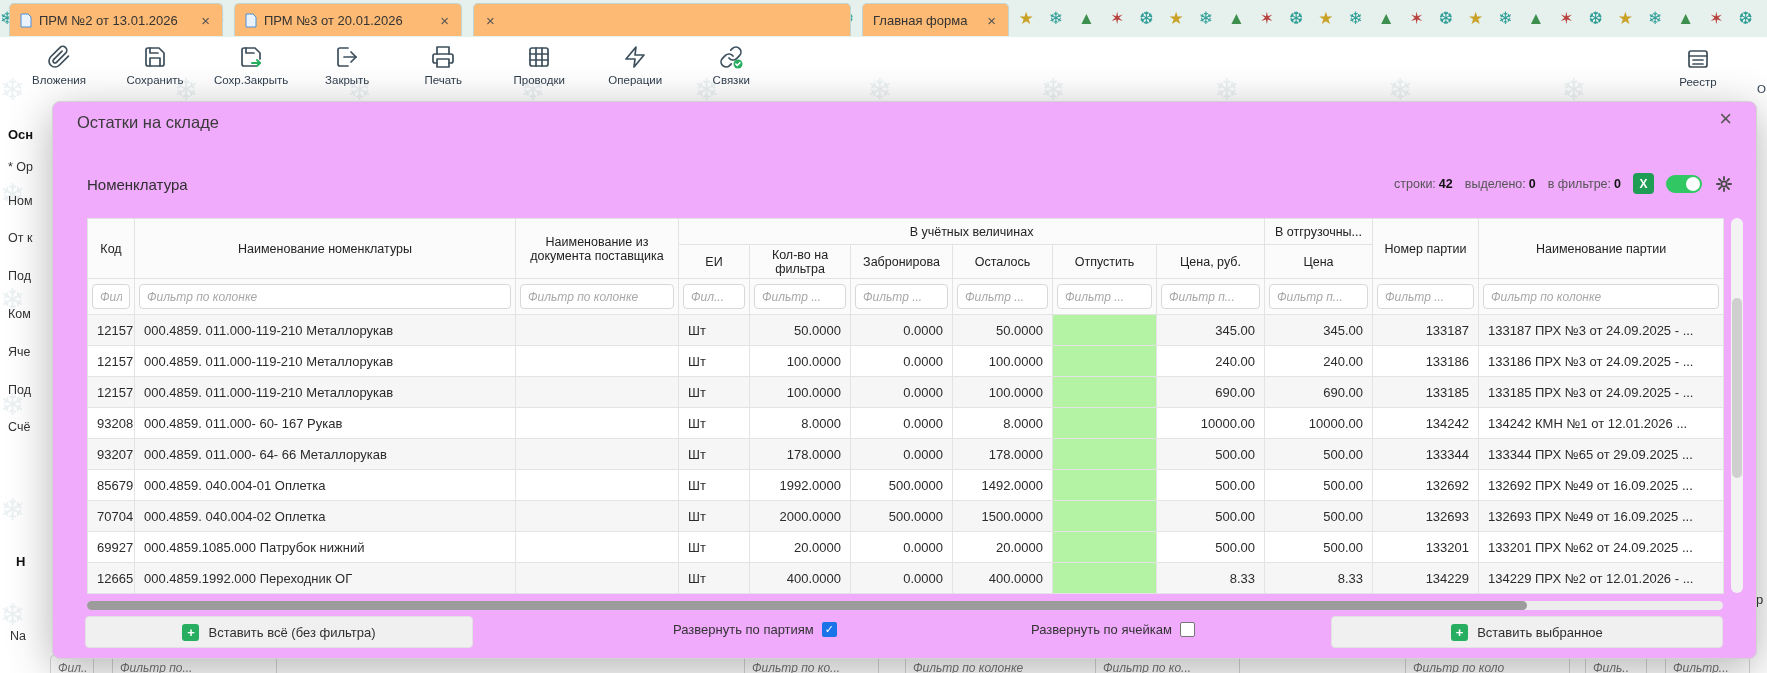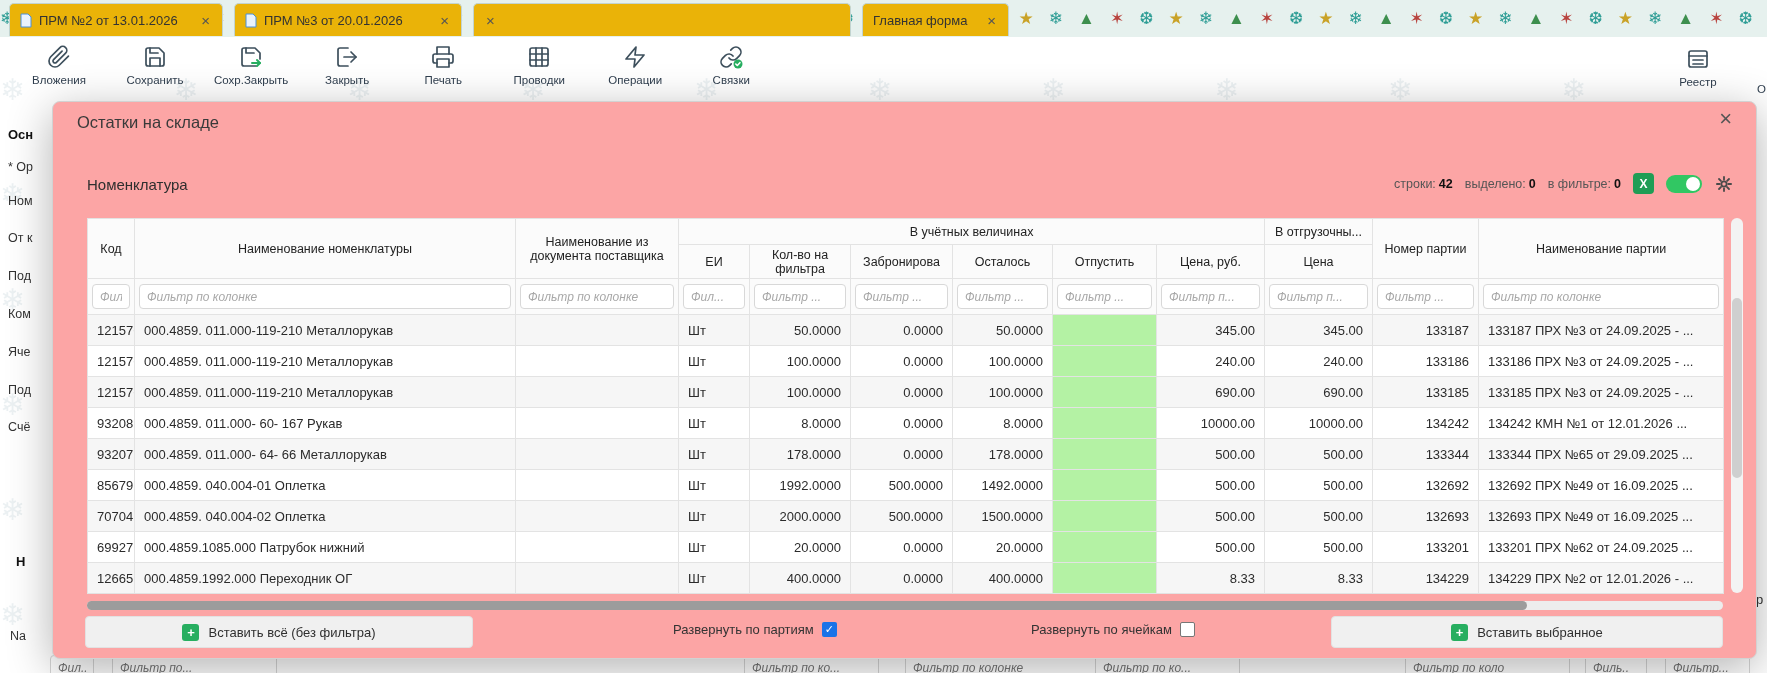--- a/index.html
+++ b/index.html
@@ -4,21 +4,21 @@
 <style>
   html,body{margin:0;padding:0;background:#fff;}
   .screen{position:relative;width:1767px;height:673px;overflow:hidden;
           font-family:"Liberation Sans",sans-serif;color:#2b2b2b;background:#fff;}
 
   
   .tabbar{position:absolute;left:0;top:0;width:100%;height:37px;background:#e6f1ee;overflow:hidden;}
   .festive{position:absolute;left:0;top:0;width:200%;height:37px;line-height:37px;
            font-size:17px;white-space:nowrap;user-select:none;}
   .festive span{margin-right:15px;}
-  .tab{position:absolute;top:3px;height:33px;background:#eab308;border:1px solid #c2d4d0;border-bottom:none;
+  .tab{position:absolute;top:3px;height:33px;background:#fdba74;border:1px solid #c2d4d0;border-bottom:none;
        border-radius:5px 5px 0 0;display:flex;align-items:center;gap:7px;padding:0 10px;box-sizing:border-box;
        font-size:13px;color:#333;}
   .tab .tab-label{flex:1;white-space:nowrap;overflow:hidden;}
   .tab .tab-close{color:#555;font-size:15px;cursor:pointer;padding:0 2px;}
   .doc-icon{display:inline-flex;}
 
   
   .toolbar{position:absolute;left:0;top:37px;width:100%;height:62px;display:flex;align-items:flex-start;
            padding:6px 0 0 16px;box-sizing:border-box;gap:10px;z-index:2;}
   .tb-item{display:flex;flex-direction:column;align-items:center;gap:1px;min-width:74px;padding:2px 6px;cursor:pointer;}
@@ -35,21 +35,21 @@
   
   .under{position:absolute;inset:0;z-index:1;}
   .form-label{position:absolute;left:8px;font-size:12.5px;color:#333;white-space:nowrap;}
   .form-label.bold{font-weight:bold;font-size:13px;color:#111;}
   .bottom-filter{position:absolute;top:655px;height:26px;border:1px solid #d6d6d6;border-radius:4px;
                  box-sizing:border-box;background:#fff;font-style:italic;font-size:12px;color:#9a9a9a;
                  padding:0 7px;font-family:"Liberation Sans",sans-serif;}
   .right-cut{position:absolute;left:1756px;top:592px;font-size:13px;color:#333;}
 
   
-  .modal{position:absolute;left:52px;top:101px;width:1703px;height:556px;background:#fca5a5;
+  .modal{position:absolute;left:52px;top:101px;width:1703px;height:556px;background:#f0abfc;
          border:1px solid #d2d2d2;border-radius:8px;box-shadow:0 10px 45px rgba(0,0,0,0.30);z-index:5;}
   .m-title{position:absolute;left:24px;top:11px;font-size:16.5px;color:#3a3a3a;}
   .m-close{position:absolute;right:24px;top:6px;font-size:22px;color:#555;cursor:pointer;line-height:1;}
   .panel-title{position:absolute;left:34px;top:74px;font-size:15px;color:#2f2f2f;}
   .m-controls{position:absolute;right:22px;top:71px;display:flex;align-items:center;gap:12px;font-size:12.5px;}
   .stat-label{color:#555;}
   .stat-value{font-weight:bold;color:#111;margin-left:3px;}
   .stat-group{display:flex;align-items:flex-start;}
   .excel-btn{width:21px;height:21px;border-radius:4px;background:#1f9d55;color:#fff;font-weight:bold;
              font-size:12px;display:flex;align-items:center;justify-content:center;cursor:pointer;}

